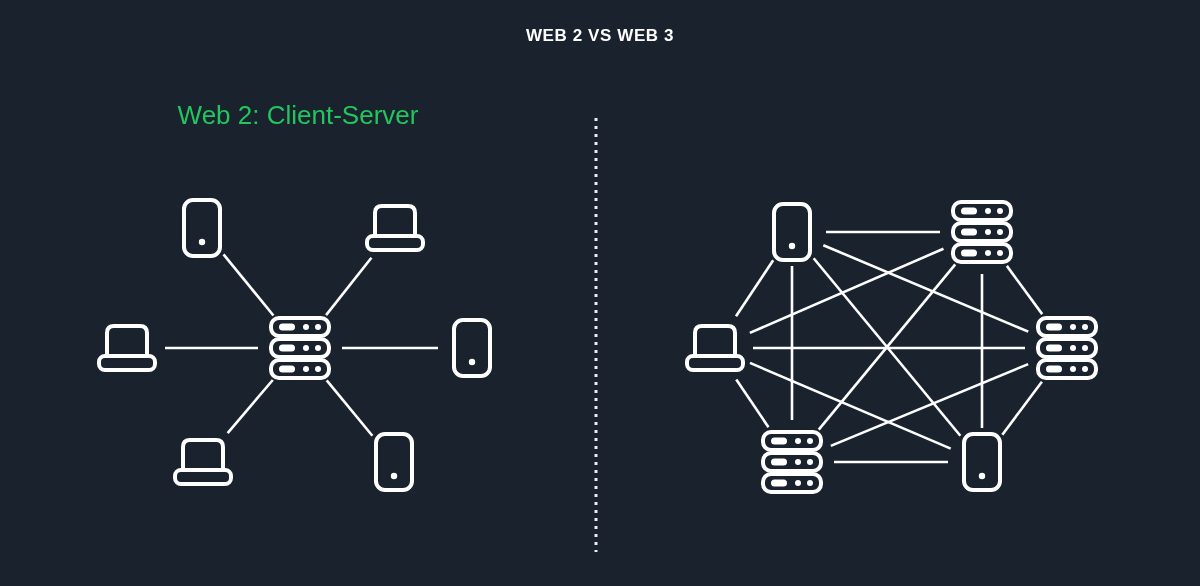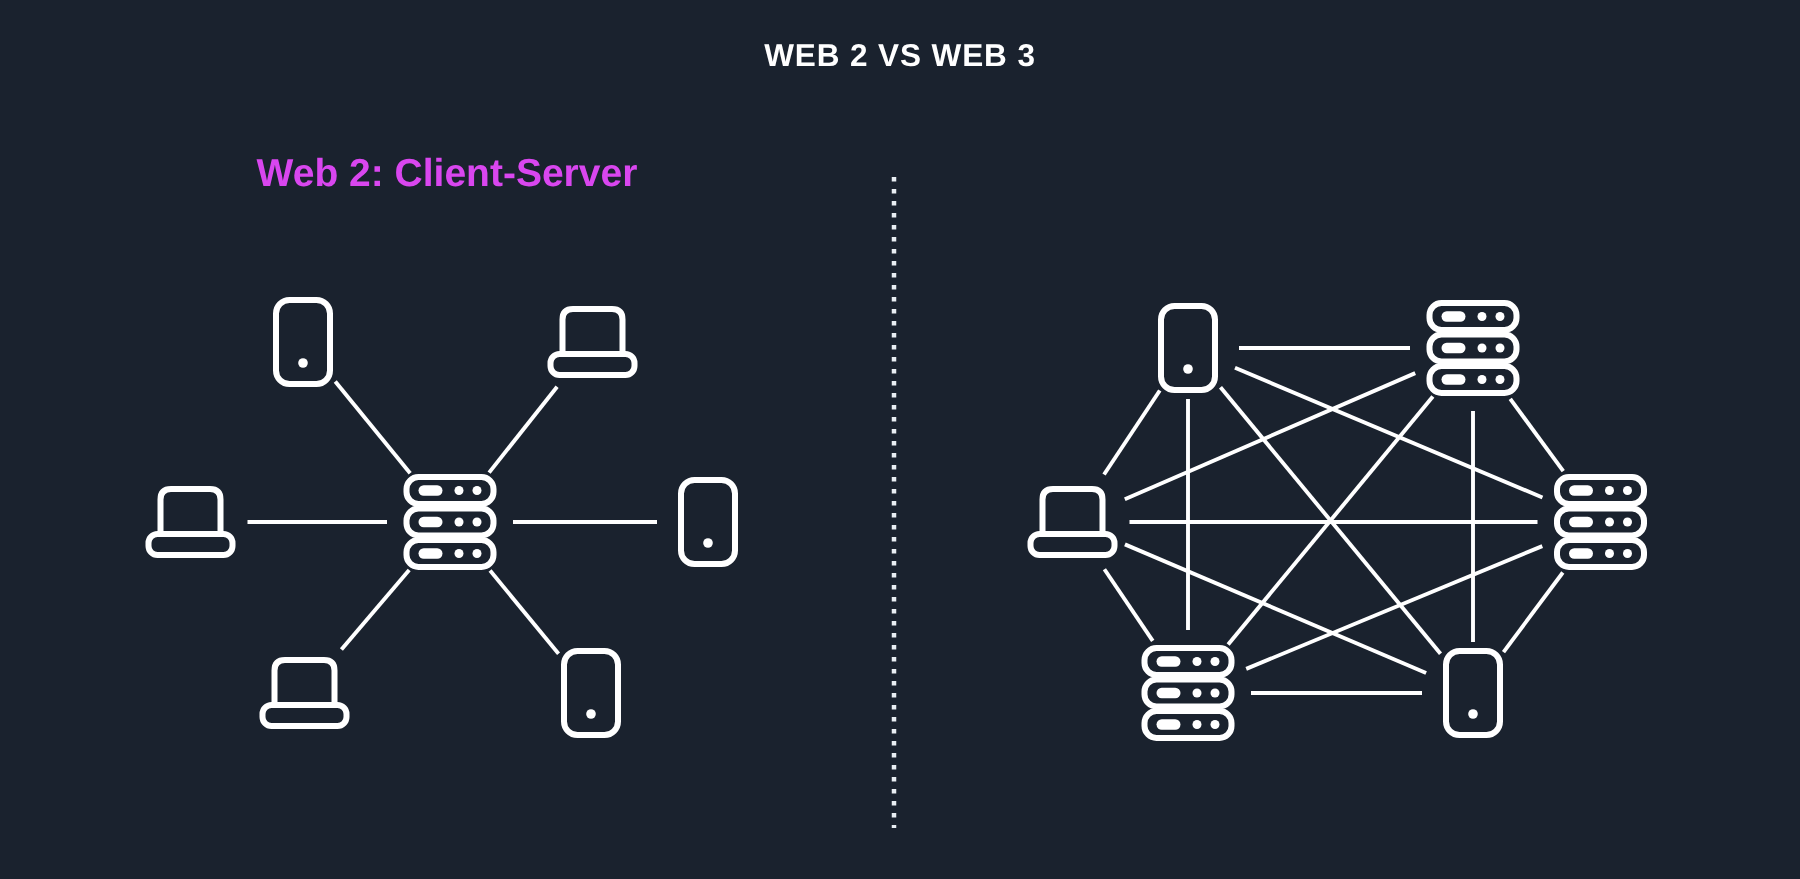--- a/index.html
+++ b/index.html
@@ -21,31 +21,31 @@
     width: 1200px;
     height: 586px;
     background: #1a222e;
   }
   .title {
     position: absolute;
     left: 0;
     top: 26px;
     width: 1200px;
     text-align: center;
-    font-size: 21px;
+    font-size: 17px;
     font-weight: bold;
     letter-spacing: 0.6px;
     color: #ffffff;
   }
   .panel-title {
     position: absolute;
     top: 100px;
     font-size: 26px;
-    font-weight: 700;
-    color: #d946ef;
+    font-weight: 400;
+    color: #22c55e;
     text-align: center;
     white-space: nowrap;
   }
   .panel-title.left  { left: 0;   width: 596px; }
   .panel-title.right { left: 596px; width: 604px; }
 
   svg.stage {
     position: absolute;
     left: 0;
     top: 0;

